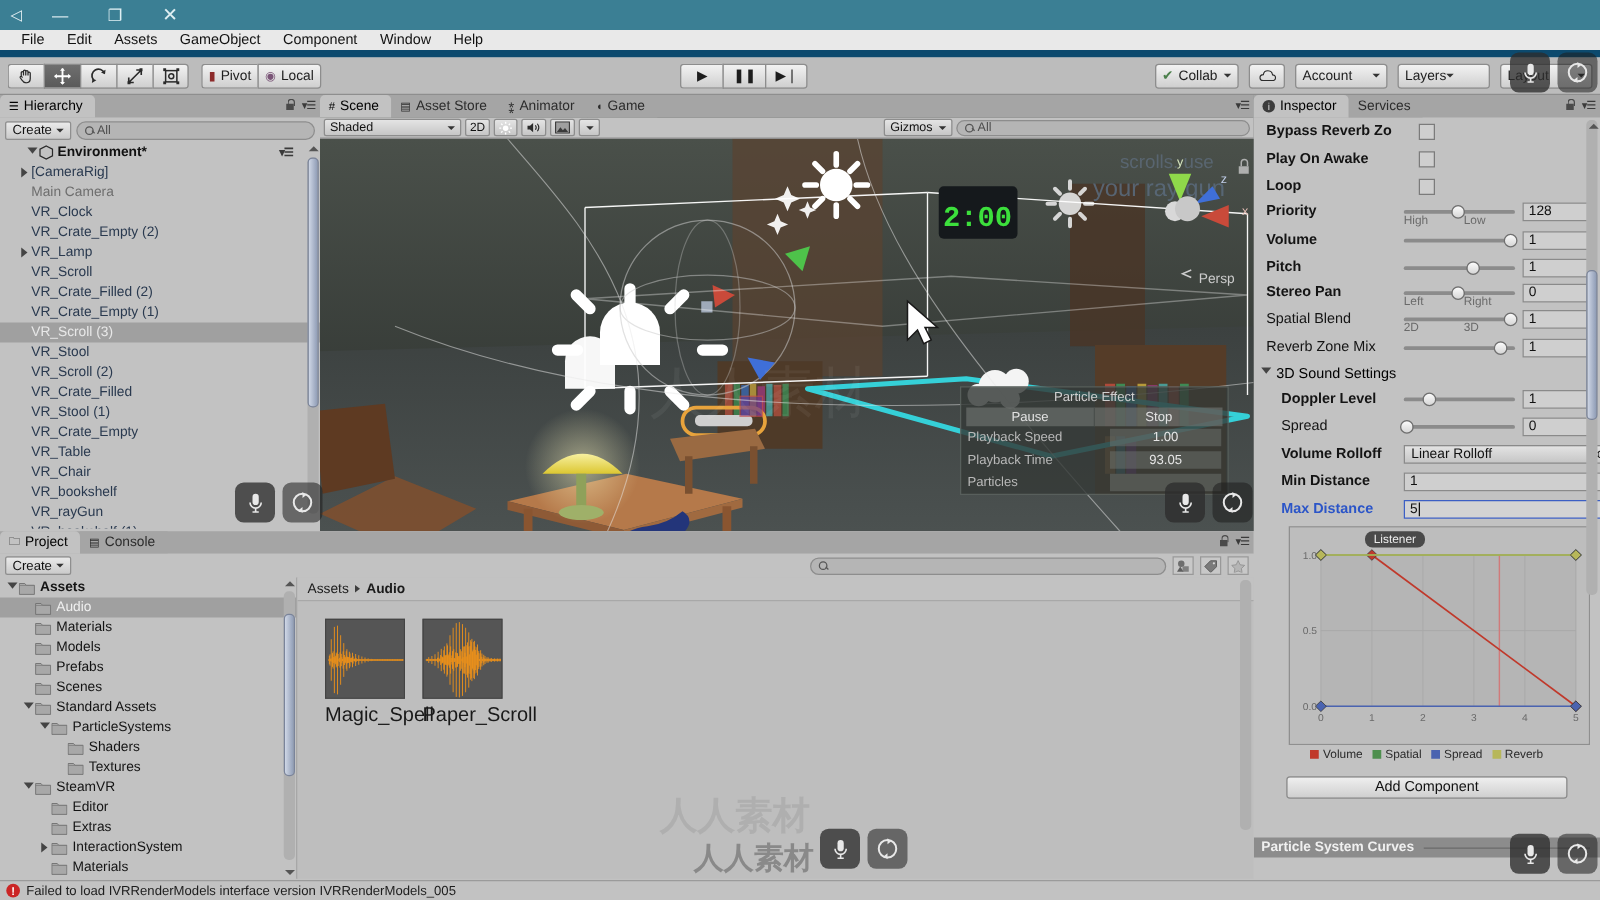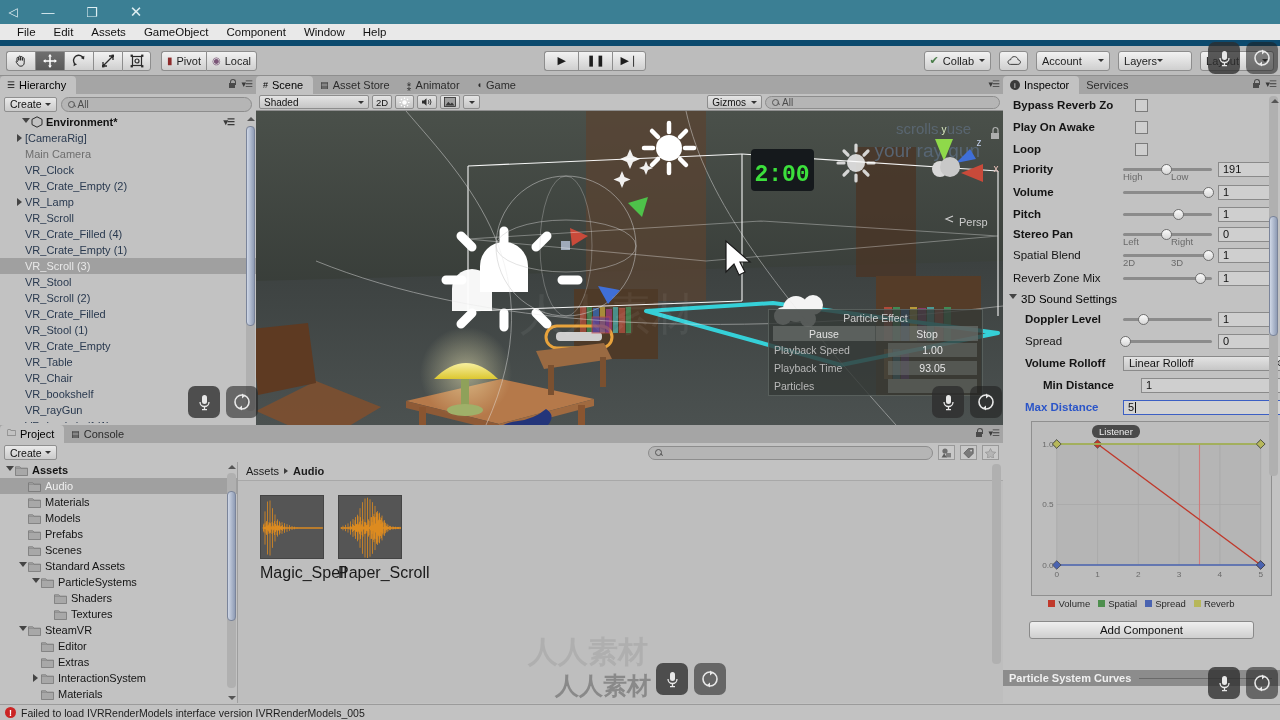--- a/index.html
+++ b/index.html
@@ -399,21 +399,21 @@
                 <i></i>
               </span>
               <span>VR_Lamp</span>
             </div>
             <div class="trow" style="padding-left: 14px;">
               <span class="tri"></span>
               <span>VR_Scroll</span>
             </div>
             <div class="trow" style="padding-left: 14px;">
               <span class="tri"></span>
-              <span>VR_Crate_Filled (4)</span>
+              <span>VR_Crate_Filled (2)</span>
             </div>
             <div class="trow" style="padding-left: 14px;">
               <span class="tri"></span>
               <span>VR_Crate_Empty (1)</span>
             </div>
             <div class="trow sel" style="padding-left: 14px;">
               <span class="tri"></span>
               <span>VR_Scroll (3)</span>
             </div>
             <div class="trow" style="padding-left: 14px;">
@@ -1025,21 +1025,21 @@
             </div>
           </div>
 
         <div id="insp-sliders">
             <div class="prow" style="height: 18px;">
               <span class="plabel">Priority</span>
               <span class="slider">
                 <span class="strack"></span>
                 <span class="sknob" style="left:calc(48% - 5px)"></span>
               </span>
-              <span class="numfield">191</span>
+              <span class="numfield">128</span>
             </div>
             <div class="subl">
               <span style="width:48px;text-align:left;">High</span>
               <span>Low</span>
             </div>
             <div class="prow" style="height: 22px;">
               <span class="plabel">Volume</span>
               <span class="slider">
                 <span class="strack"></span>
                 <span class="sknob" style="left:calc(95% - 5px)"></span>
@@ -1111,21 +1111,21 @@
           </span>
           <span class="numfield">0</span>
         </div>
         <div class="prow" style="padding-left:22px;">
           <span class="plabel" style="width:98px;">Volume Rolloff</span>
           <span class="popup">
             <span>Linear Rolloff</span>
             <span style="font-size:8px;">⇕</span>
           </span>
         </div>
-        <div class="prow" style="padding-left:4px;margin-left:36px;">
+        <div class="prow" style="padding-left:22px;">
           <span class="plabel" style="width:98px;">Min Distance</span>
           <span class="numfield wide">1</span>
         </div>
         <div class="prow" style="padding-left:22px;">
           <span class="plabel blue" style="width:98px;">Max Distance</span>
           <span class="numfield wide active">
             <span>5</span>
             <span class="caret-blink"></span>
           </span>
         </div>

